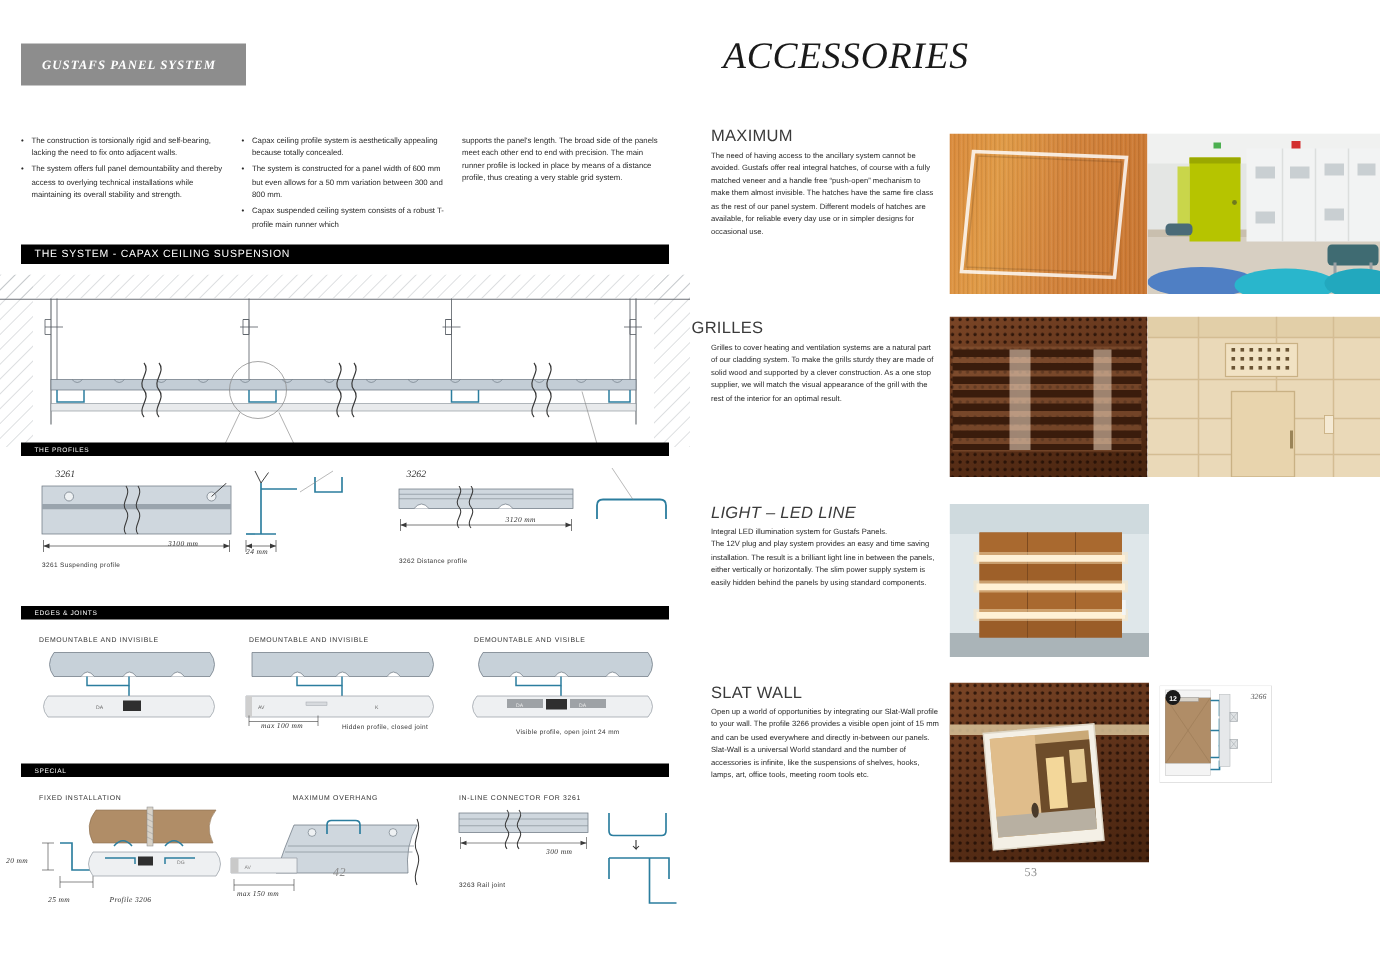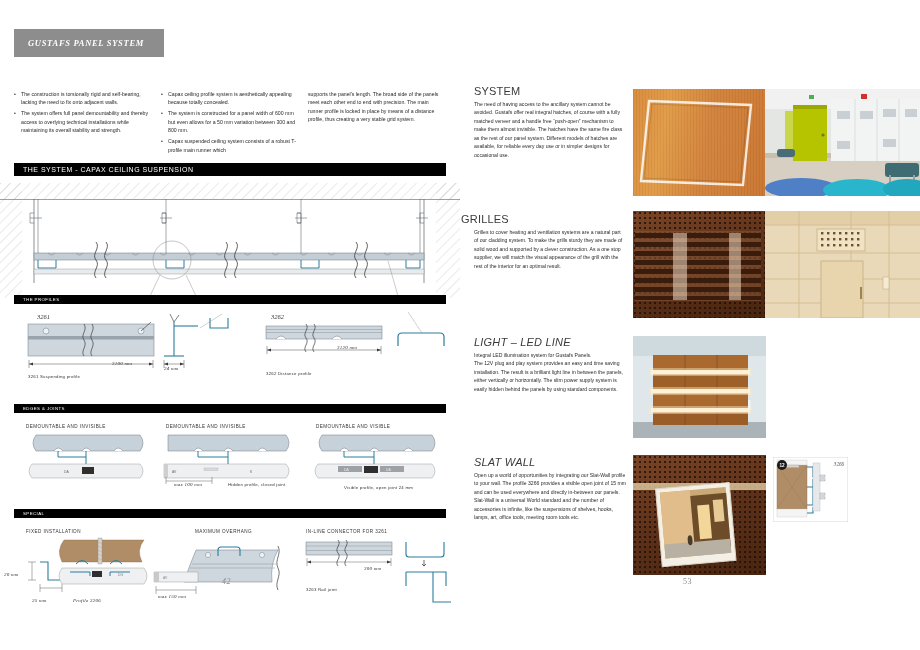--- a/index.html
+++ b/index.html
@@ -465,22 +465,23 @@
       <path d="M124 22 v6 l-2 -2 m2 2 l2 -2" stroke="#2a2a2a" stroke-width=".7" fill="none"></path>
     </svg>
     <div class="cap cap-it" style="left:364px;top:566px;">300 mm</div>
     <div class="cap" style="left:306px;top:587px;">3263 Rail joint</div>
 
     <div class="folio folio-l">42</div>
   </div>
 
   <div class="page page-right">
 
-
-    <div class="sec-h2" style="left:14px;top:85px;">SYSTEM</div>
+    <div class="acc-title">ACCESSORIES</div>
+
+    <div class="sec-h2" style="left:14px;top:85px;">MAXIMUM</div>
     <div class="sec-p" style="left:14px;top:100px;">The need of having access to the ancillary system cannot be avoided. Gustafs offer real integral hatches, of course with a fully matched veneer and a handle free “push-open” mechanism to make them almost invisible. The hatches have the same fire class as the rest of our panel system. Different models of hatches are available, for reliable every day use or in simpler designs for occasional use.</div>
 
     <div class="photo" style="left:173px;top:89px;width:132px;height:107px;">
       <div class="wood-orange" style="position:absolute;inset:0;"></div>
       <svg width="132" height="107" style="position:absolute;inset:0;">
         <polygon points="16,12 118,16 110,96 8,92" fill="none" stroke="rgba(255,255,255,.82)" stroke-width="2.4"></polygon>
         <polygon points="19,15 115,19 107,93 11,89" fill="none" stroke="rgba(0,0,0,.12)" stroke-width="1"></polygon>
       </svg>
     </div>
 
@@ -614,21 +615,21 @@
         </g>
         <g opacity=".45">
           <rect x="16" y="32" width="103" height="8" fill="#ffe9c0"></rect>
           <rect x="16" y="51" width="103" height="8" fill="#ffe9c0"></rect>
           <rect x="16" y="70" width="103" height="8" fill="#ffe9c0"></rect>
         </g>
         <rect x="115" y="64" width="2.5" height="10" fill="#f2f5f6"></rect>
       </svg>
     </div>
 
-    <div class="sec-h2" style="left:14px;top:456px;font-style:italic;">SLAT WALL</div>
+    <div class="sec-h2" style="left:14px;top:456px;">SLAT WALL</div>
     <div class="sec-p" style="left:14px;top:471px;">Open up a world of opportunities by integrating our Slat-Wall profile to your wall. The profile 3266 provides a visible open joint of 15 mm and can be used everywhere and directly in-between our panels. Slat-Wall is a universal World standard and the number of accessories is infinite, like the suspensions of shelves, hooks, lamps, art, office tools, meeting room tools etc.</div>
 
     <div class="photo" style="left:173px;top:455px;width:133px;height:120px;">
       <div class="perf" style="position:absolute;inset:0;"></div>
       <svg width="133" height="120" style="position:absolute;inset:0;">
         <rect x="0" y="28" width="133" height="7" fill="#d8c39a" opacity=".85"></rect>
         <g transform="rotate(-5 70 72)">
           <rect x="26" y="30" width="74" height="78" fill="#f4f0e6" stroke="#ddd6c6" stroke-width="1"></rect>
           <rect x="30" y="34" width="66" height="66" fill="#caa977"></rect>
           <path d="M30 34 h30 v66 h-30 z" fill="#e0bd8b"></path>

